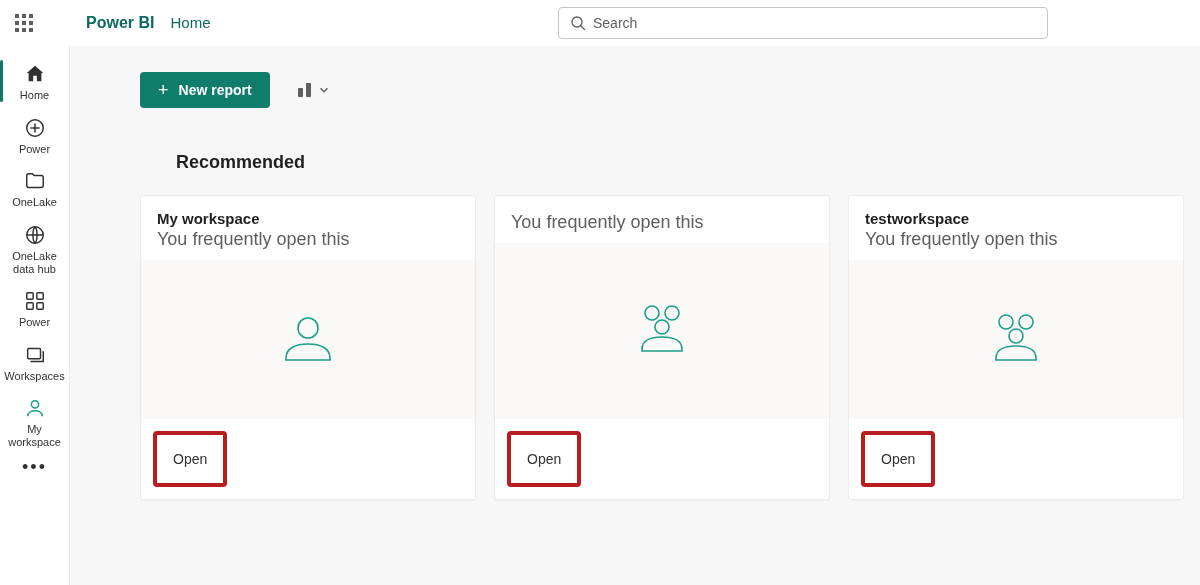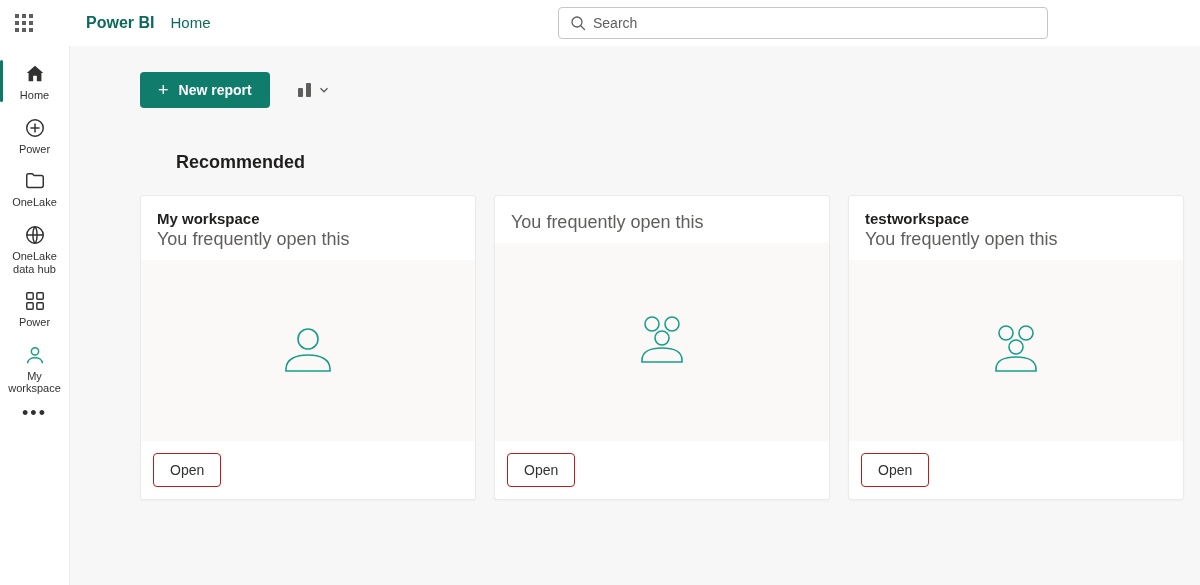--- a/index.html
+++ b/index.html
@@ -169,24 +169,24 @@
     .card-sub { font-size: 18px; color: #605e5c; margin-top: 2px;}
     .card-body {
       flex: 1;
       background: #faf9f8;
       display: flex;
       align-items: center;
       justify-content: center;
     }
     .card-foot { padding: 12px; }
     .btn-open {
-      border: 1px solid #b91c1c;
+      border: 4px solid #b91c1c;
       background: #fff;
       border-radius: 4px;
-      padding: 8px 16px;
+      padding: 16px 16px;
       font-size: 14px;
       cursor: pointer;
       color: #323130;
     }
     .ws-icon svg { stroke: #1a9e87; }
   </style>
 </head>
 <body>
 
 <div class="top-header">
@@ -262,20 +262,29 @@
             <rect x="3" y="3" width="7" height="7" rx="1"></rect>
             <rect x="14" y="3" width="7" height="7" rx="1"></rect>
             <rect x="3" y="14" width="7" height="7" rx="1"></rect>
             <rect x="14" y="14" width="7" height="7" rx="1"></rect>
           </svg>
       </div>
       <div class="nav-label">Power</div>
     </div>
 
 
+    <div class="nav-item">
+      <div class="nav-icon">
+        <svg width="22" height="22" viewBox="0 0 24 24" fill="none" stroke="#323130" stroke-width="1.6">
+            <rect x="4" y="5" width="14" height="11" rx="1"></rect>
+            <path d="M7 19h14V8"></path>
+          </svg>
+      </div>
+      <div class="nav-label">Workspaces</div>
+    </div>
 
     <div class="nav-item">
       <div class="nav-icon">
         <svg width="22" height="22" viewBox="0 0 24 24" fill="none" stroke="#1a9e87" stroke-width="1.6">
             <circle cx="12" cy="8" r="4"></circle>
             <path d="M4 21c0-4 4-6 8-6s8 2 8 6"></path>
           </svg>
       </div>
       <div class="nav-label">My workspace</div>
     </div>

